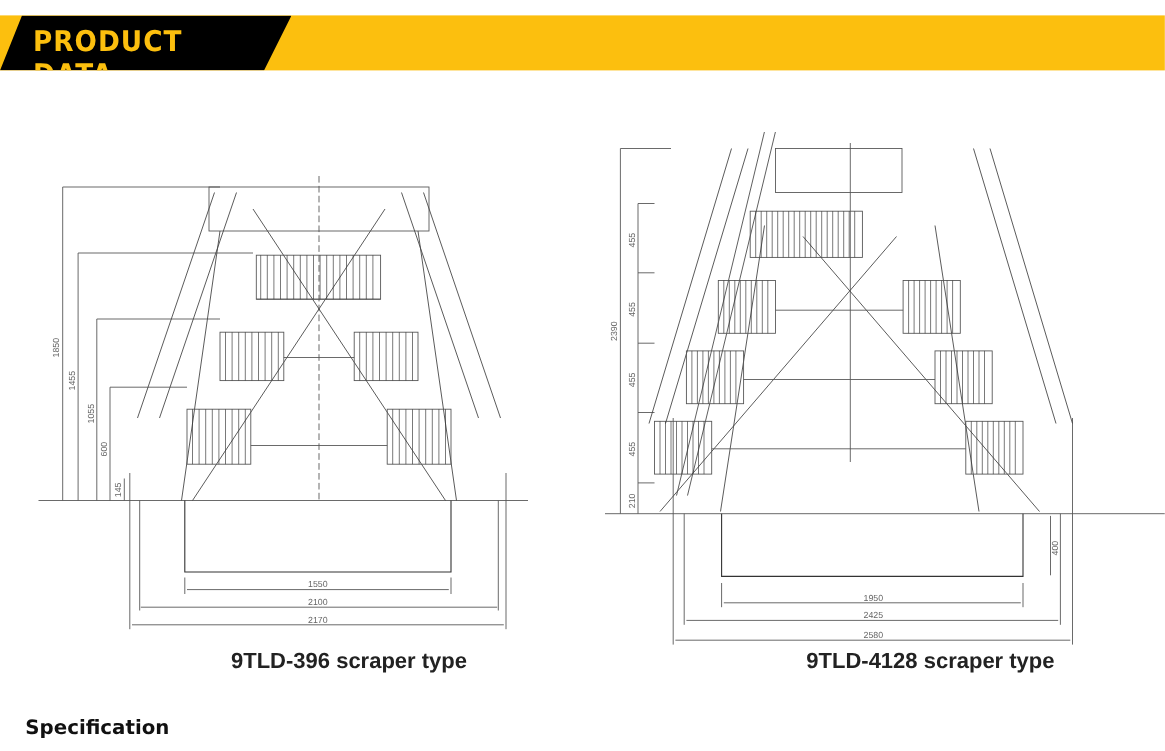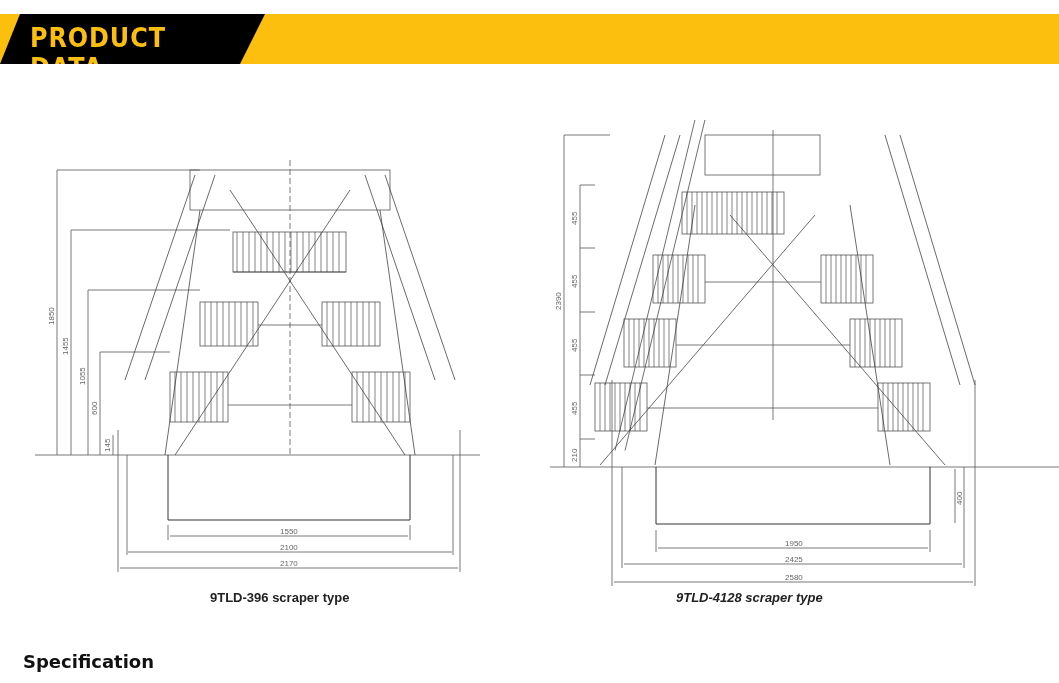--- a/index.html
+++ b/index.html
@@ -1,21 +1,21 @@
 <!DOCTYPE html>
 <html><head>
 <meta charset="utf-8">
 <style>
   html,body{margin:0;padding:0;background:#fff;}
   body{width:1059px;height:683px;position:relative;overflow:hidden;font-family:"Liberation Sans",sans-serif;}
   .banner{position:absolute;left:0;top:14px;width:1059px;height:50px;background:#fcbf0e;}
   .banner-black{position:absolute;left:0;top:0;height:50px;width:265px;background:#000;clip-path:polygon(20px 0,265px 0,240px 50px,0 50px);}
   .banner-title{position:absolute;left:30px;top:9px;font-family:"DejaVu Sans",sans-serif;font-weight:bold;font-size:26px;letter-spacing:1px;color:#fcbf0e;transform:scaleX(0.92);transform-origin:left center;}
   .drawing{position:absolute;}
-  .caption{position:absolute;font-weight:bold;font-size:13px;color:#222;white-space:nowrap;}
+  .caption{position:absolute;font-weight:bold;font-size:20px;color:#222;white-space:nowrap;}
   .spec{position:absolute;left:11px;top:651px;font-weight:bold;font-size:18px;color:#111;font-family:"DejaVu Sans",sans-serif;margin-left:12px;}
   svg text{font-family:"Liberation Sans",sans-serif;font-size:8px;fill:#666;}
 </style>
 </head>
 <body>
 
 <div class="banner">
   <div class="banner-black">
     <div class="banner-title">PRODUCT DATA</div>
   </div>
@@ -136,15 +136,15 @@
   <text transform="translate(37,105) rotate(-90)">455</text>
   <text transform="translate(37,168) rotate(-90)">455</text>
   <text transform="translate(37,232) rotate(-90)">455</text>
   <text transform="translate(37,295) rotate(-90)">455</text>
   <text transform="translate(37,342) rotate(-90)">210</text>
   <text transform="translate(422,385) rotate(-90)">400</text>
   <text x="245" y="426">1950</text>
   <text x="245" y="442">2425</text>
   <text x="245" y="460">2580</text>
 </svg>
-<div class="caption" style="left:676px;top:590px;font-style:italic;">9TLD-4128 scraper type</div>
+<div class="caption" style="left:733px;top:590px;">9TLD-4128 scraper type</div>
 
 <div class="spec">Specification</div>
 
 </body></html>

